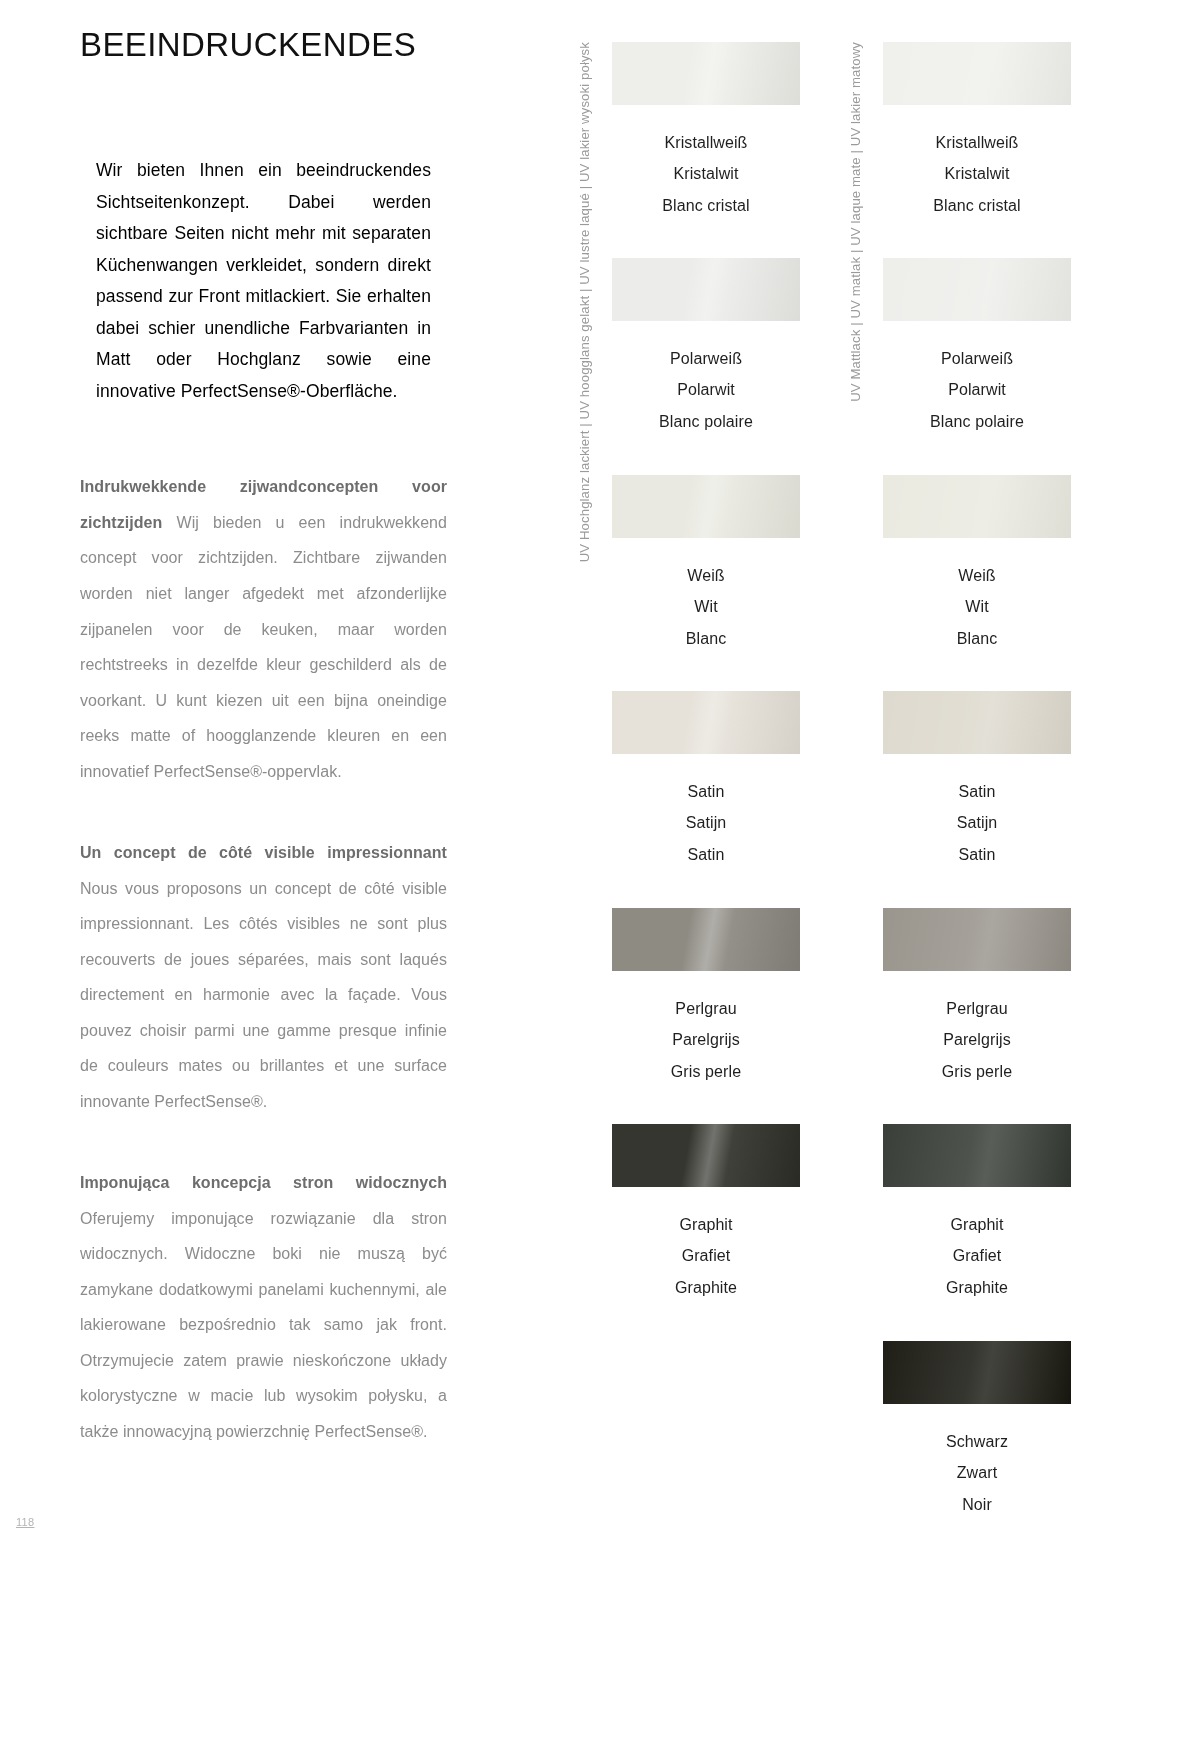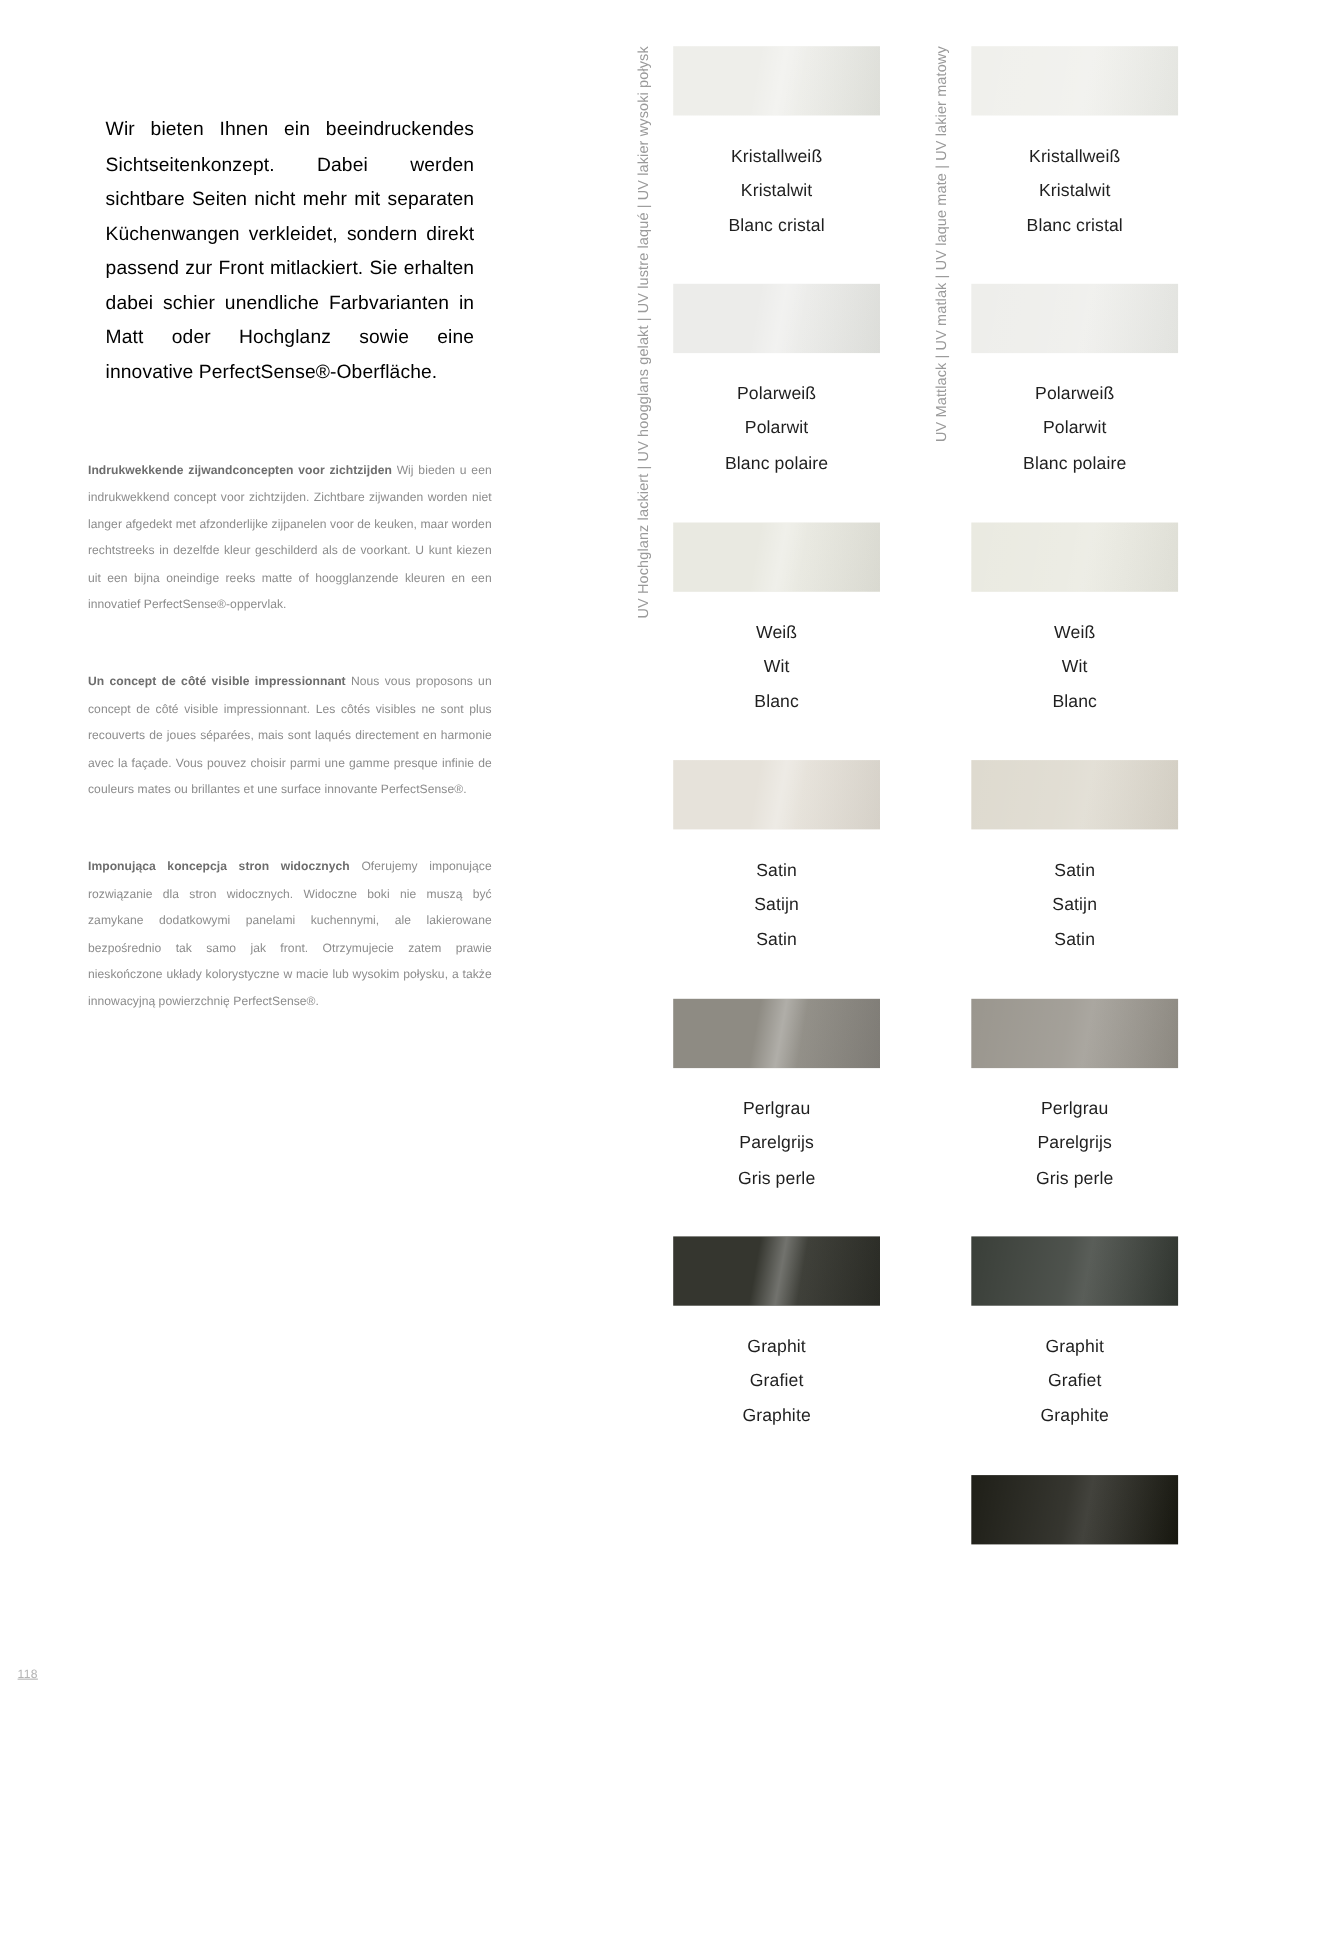--- a/index.html
+++ b/index.html
@@ -43,21 +43,21 @@
     line-height: 1.80;
     color: #000000;
     text-align: justify;
     text-justify: inter-word;
     letter-spacing: 0.1px;
   }
 
   .lang-block {
     margin: 0;
     padding-top: 46px;
-    font-size: 11px;
+    font-size: 16px;
     line-height: 2.22;
     color: #8c8c8c;
     text-align: justify;
     text-justify: inter-word;
     letter-spacing: 0.05px;
   }
   .lang-block .lead {
     font-weight: 700;
     color: #6d6d6d;
   }
@@ -140,20 +140,21 @@
     text-align: center;
   }
   .swatch-names span { display: block; }
 </style>
 </head>
 <body>
 
 <div class="left-col">
 
   <h1 class="page-title">
+    <span class="t-line">BEEINDRUCKENDES</span>
   </h1>
 
   <p class="intro-para">Wir bieten Ihnen ein beeindruckendes Sichtseitenkonzept. Dabei werden sichtbare Seiten nicht mehr mit separaten Küchenwangen verkleidet, sondern direkt passend zur Front mitlackiert. Sie erhalten dabei schier unendliche Farbvarianten in Matt oder Hochglanz sowie eine innovative PerfectSense®-Oberfläche.</p>
 
   <div id="translations-host">
       <p class="lang-block"><span class="lead">Indrukwekkende zijwandconcepten voor zichtzijden</span><span> Wij bieden u een indrukwekkend concept voor zichtzijden. Zichtbare zijwanden worden niet langer afgedekt met afzonderlijke zijpanelen voor de keuken, maar worden rechtstreeks in dezelfde kleur geschilderd als de voorkant. U kunt kiezen uit een bijna oneindige reeks matte of hoogglanzende kleuren en een innovatief PerfectSense®-oppervlak.</span></p>
       <p class="lang-block"><span class="lead">Un concept de côté visible impressionnant</span><span> Nous vous proposons un concept de côté visible impressionnant. Les côtés visibles ne sont plus recouverts de joues séparées, mais sont laqués directement en harmonie avec la façade. Vous pouvez choisir parmi une gamme presque infinie de couleurs mates ou brillantes et une surface innovante PerfectSense®.</span></p>
       <p class="lang-block"><span class="lead">Imponująca koncepcja stron widocznych</span><span> Oferujemy imponujące rozwiązanie dla stron widocznych. Widoczne boki nie muszą być zamykane dodatkowymi panelami kuchennymi, ale lakierowane bezpośrednio tak samo jak front. Otrzymujecie zatem prawie nieskończone układy kolorystyczne w macie lub wysokim połysku, a także innowacyjną powierzchnię PerfectSense®.</span></p>
     </div>
 
@@ -282,17 +283,22 @@
         <div class="swatch-names">
           <span>Graphit</span>
           <span>Grafiet</span>
           <span>Graphite</span>
         </div>
       </div>
       <div class="swatch-group" style="top: 1341px;">
         <div class="swatch-chip matt" style="background: linear-gradient(103deg, rgb(31, 31, 24) 0%, rgb(31, 31, 24) 55%, rgb(23, 23, 15) 100%);">
           <div class="sheen"></div>
         </div>
+        <div class="swatch-names">
+          <span>Schwarz</span>
+          <span>Zwart</span>
+          <span>Noir</span>
+        </div>
       </div>
     </div>
   </div>
 
 <div class="page-number">118</div>
 
 </body></html>

